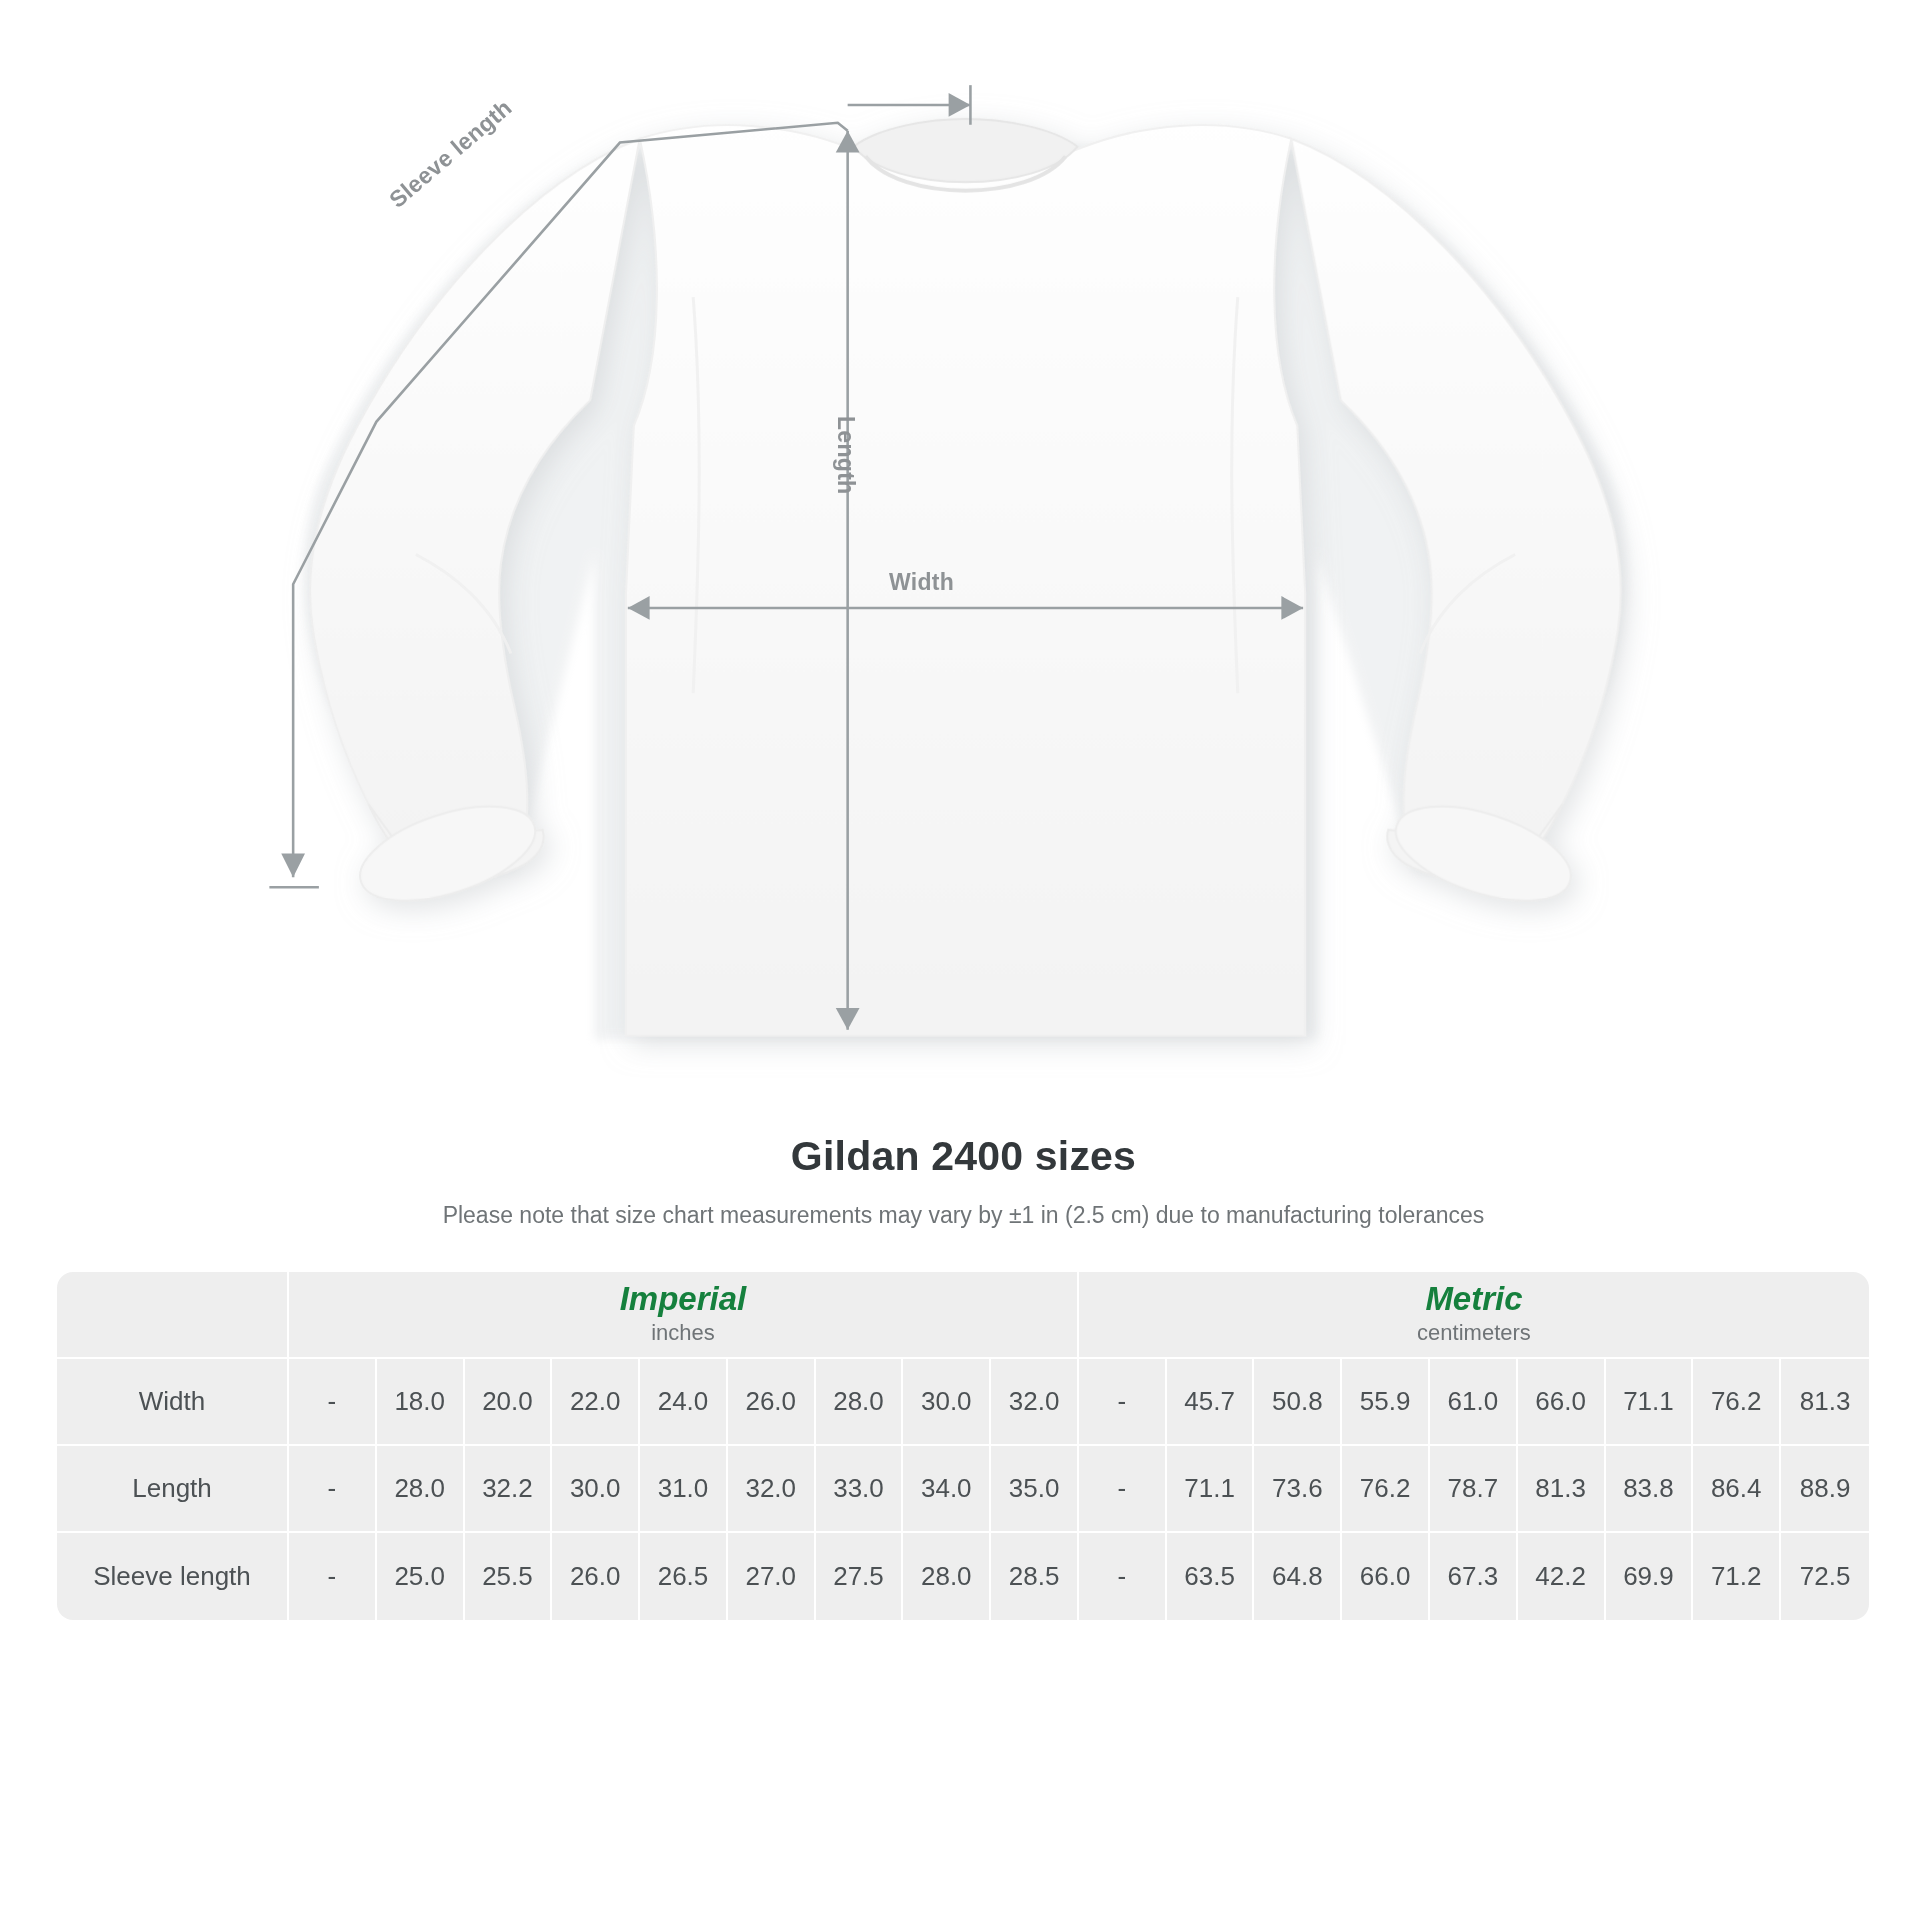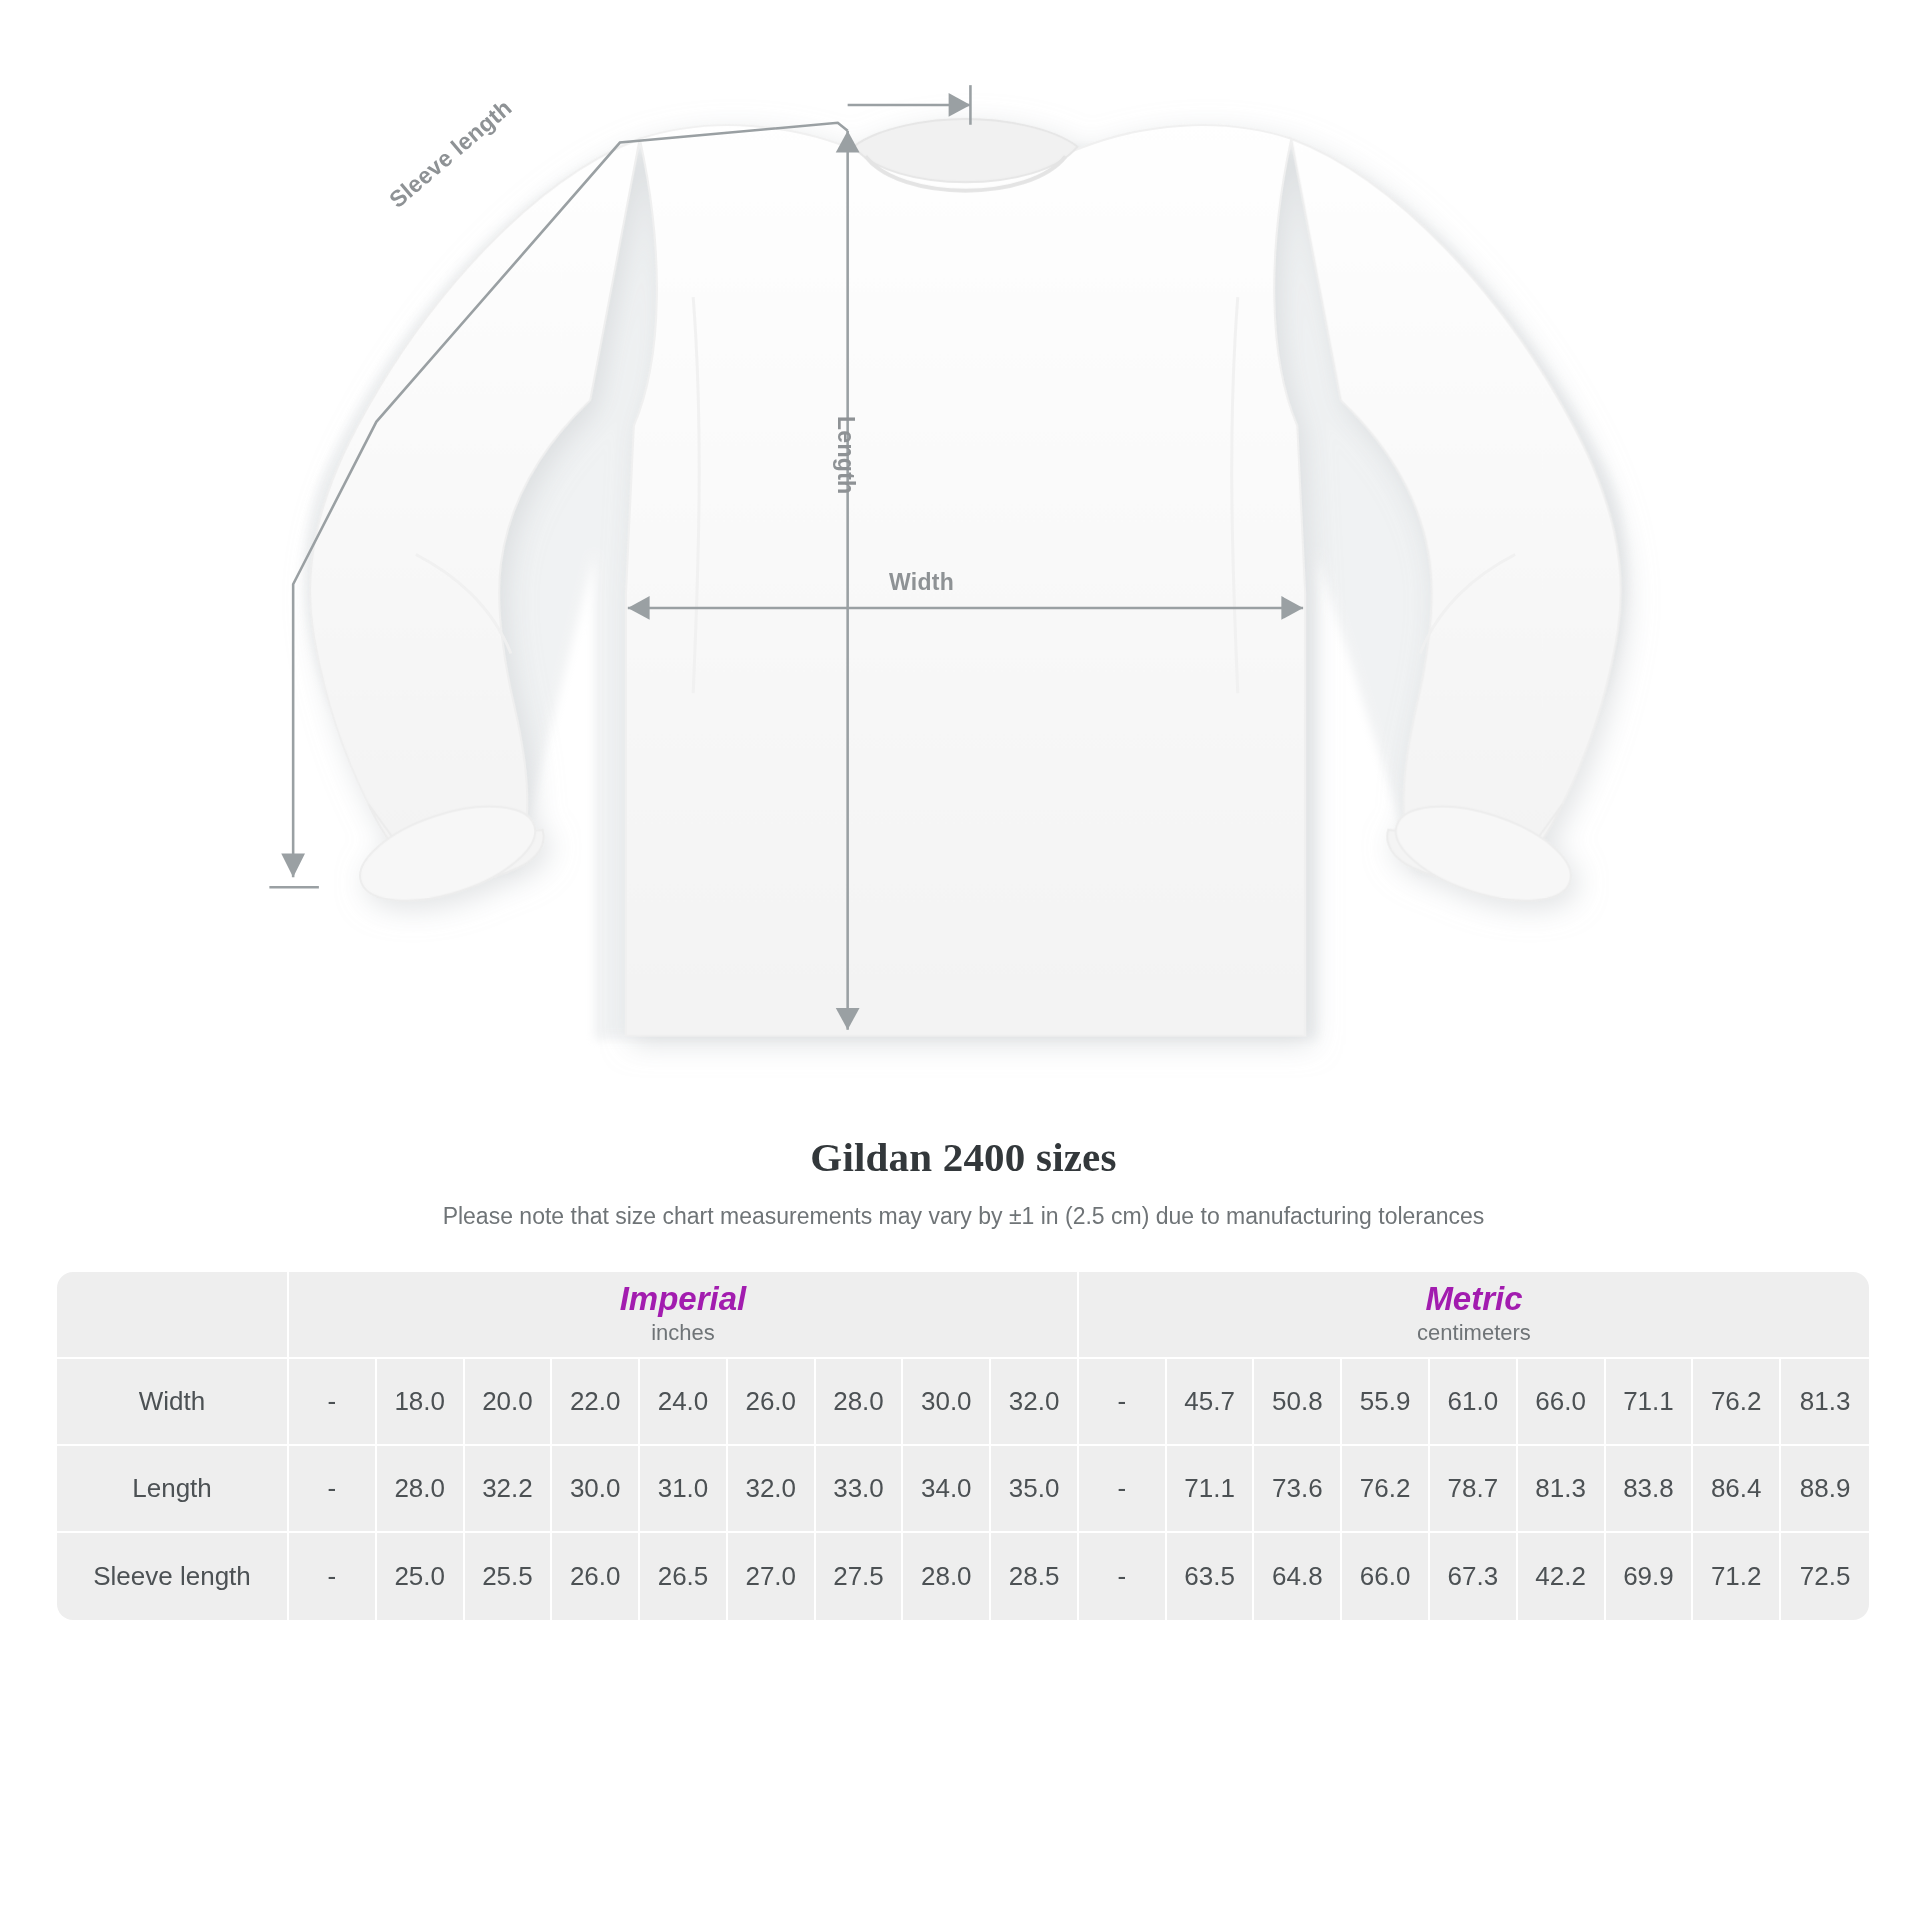--- a/index.html
+++ b/index.html
@@ -42,21 +42,20 @@
     transform-origin: left top;
   }
 
   
   .title-block { text-align: center; margin-top: 24px; }
   .chart-title {
     font-size: 41px;
     font-weight: bold;
     color: #33383b;
     letter-spacing: 0.2px;
-    font-family: Liberation Serif, serif;
   }
   .chart-sub {
     font-size: 23px;
     color: #6f7477;
     margin-top: 22px;
   }
 
   
   .table-wrap {
     position: absolute;
@@ -83,21 +82,21 @@
   }
   table.size-table tr:last-child td { border-bottom: none; }
   table.size-table td:last-child, table.size-table th:last-child { border-right: none; }
 
   
   .unit-cell { height: 129px; }
   .unit-cell .u-name {
     font-size: 33px;
     font-style: italic;
     font-weight: bold;
-    color: #a21caf;
+    color: #15803d;
     line-height: 1.15;
   }
   .unit-cell .u-sub {
     font-size: 22px;
     color: #6f7477;
     line-height: 1.4;
   }
   .corner-tl { border-top-left-radius: 16px; }
   .corner-tr { border-top-right-radius: 16px; }
   .corner-bl { border-bottom-left-radius: 16px; }

